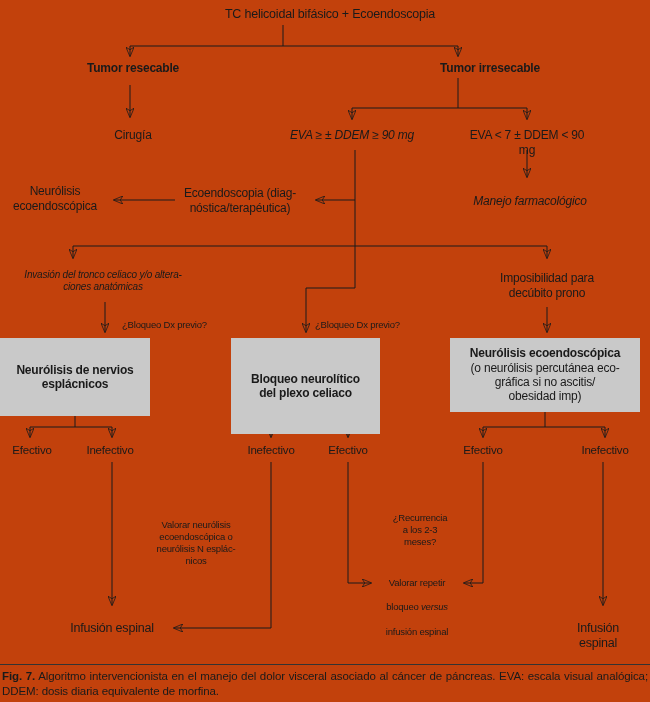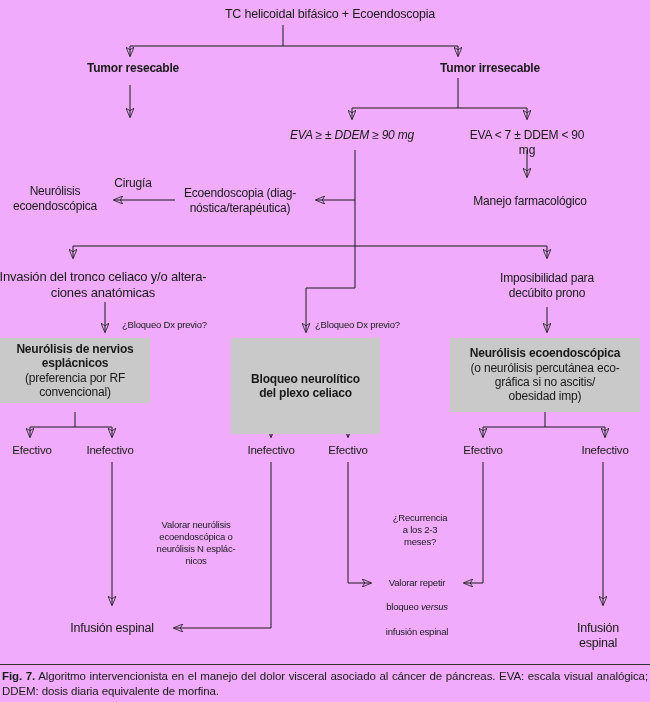--- a/index.html
+++ b/index.html
@@ -1,19 +1,19 @@
 <!DOCTYPE html>
 <html><head>
 <meta charset="utf-8">
 <style>
   html,body{margin:0;padding:0;background:#ffffff;}
   #figure{
     position:relative;
     width:650px;height:702px;
-    background:#f0abfc;
+    background:#c2410c;
     font-family:"Liberation Sans", sans-serif;
     color:#1a1a1a;
     letter-spacing:-0.2px;
     overflow:hidden;
   }
   svg.wires{position:absolute;left:0;top:0;width:650px;height:702px;}
   svg.wires path{stroke:#1a1a1a;stroke-width:1;fill:none;}
   .node{
     position:absolute;
     white-space:pre-line;
@@ -94,43 +94,41 @@
       <path d="M483,462 V583 H464" marker-end="url(#arr)"></path>
       <path d="M603,462 V605" marker-end="url(#arr)"></path>
     </g>
   </svg>
 
   <div class="node" style="left:330px;top:7px;font-size:12.5px;">TC helicoidal bifásico + Ecoendoscopia</div>
 
   <div class="node bold" style="left:133px;top:61px;">Tumor resecable</div>
   <div class="node bold" style="left:458px;top:61px;margin-left:32px;">Tumor irresecable</div>
 
-  <div class="node" style="left:133px;top:128px;margin-top:48px;">Cirugía</div>
+  <div class="node" style="left:133px;top:128px;">Cirugía</div>
   <div class="node" style="left:352px;top:128px;font-style:italic;">EVA ≥ ± DDEM ≥ 90 mg</div>
   <div class="node" style="left:527px;top:128px;">EVA &lt; 7 ± DDEM &lt; 90 mg</div>
 
   <div class="node" style="left:55px;top:184px;">Neurólisis
 ecoendoscópica</div>
   <div class="node" style="left:240px;top:186px;">Ecoendoscopia (diag-
 nóstica/terapéutica)</div>
-  <div class="node" style="left:530px;top:194px;">Manejo farmacológico</div>
+  <div class="node" style="left:530px;top:194px;font-style:italic;">Manejo farmacológico</div>
 
-  <div class="node" style="left:103px;top:269px;font-size:13px;">Invasión del tronco celiaco y/o altera-
+  <div class="node" style="left:103px;top:269px;font-size:10px;font-style:italic;">Invasión del tronco celiaco y/o altera-
 ciones anatómicas</div>
   <div class="node" style="left:547px;top:271px;">Imposibilidad para
 decúbito prono</div>
 
   <div class="node small leftalign" style="left:122px;top:319px;">¿Bloqueo Dx previo?</div>
   <div class="node small leftalign" style="left:315px;top:319px;">¿Bloqueo Dx previo?</div>
 
-  <div class="gbox" style="left:0px;top:338px;width:150px;height:65px;">
+  <div class="gbox" style="left:0px;top:338px;width:150px;height:78px;">
     <div class="btitle">Neurólisis de nervios
 esplácnicos</div>
-    <div class="bdetail">(preferencia por RF
-convencional)</div>
   </div>
   <div class="gbox" style="left:231px;top:338px;width:149px;height:96px;">
     <div class="btitle">Bloqueo neurolítico
 del plexo celiaco</div>
   </div>
   <div class="gbox" style="left:450px;top:338px;width:190px;height:74px;">
     <div class="btitle">Neurólisis ecoendoscópica</div>
     <div class="bdetail">(o neurólisis percutánea eco-
 gráfica si no ascitis/
 obesidad imp)</div>

